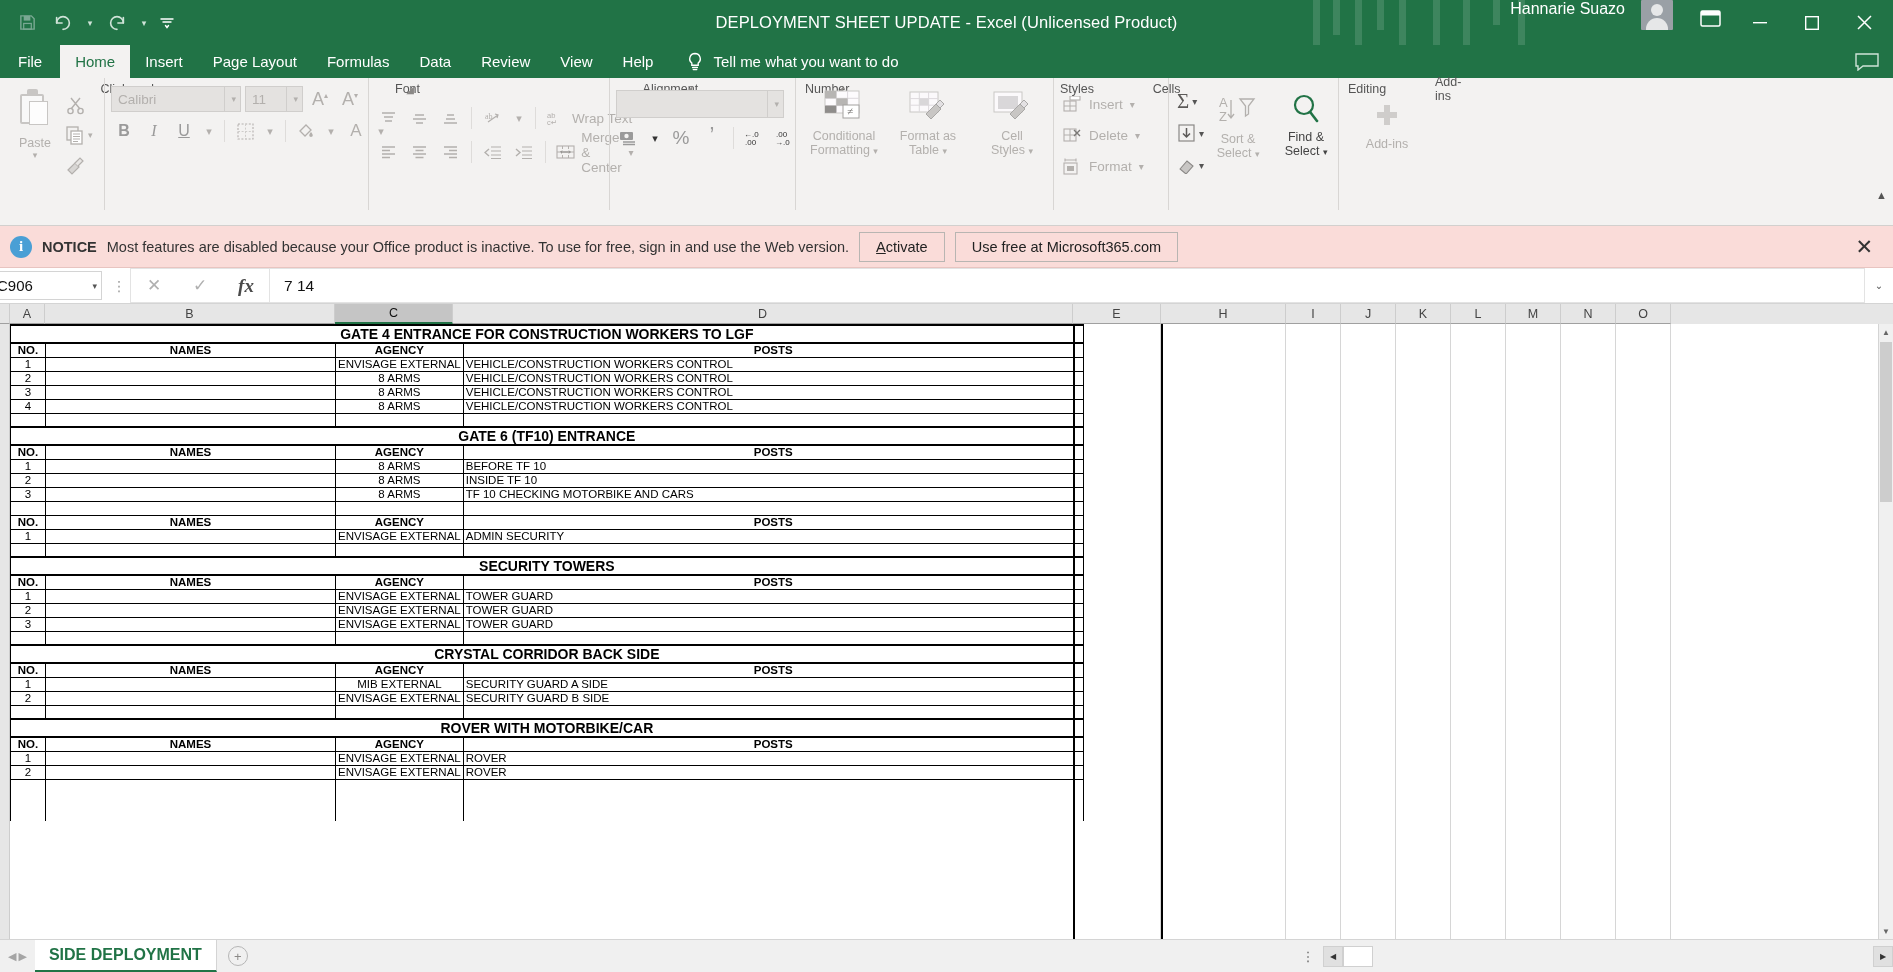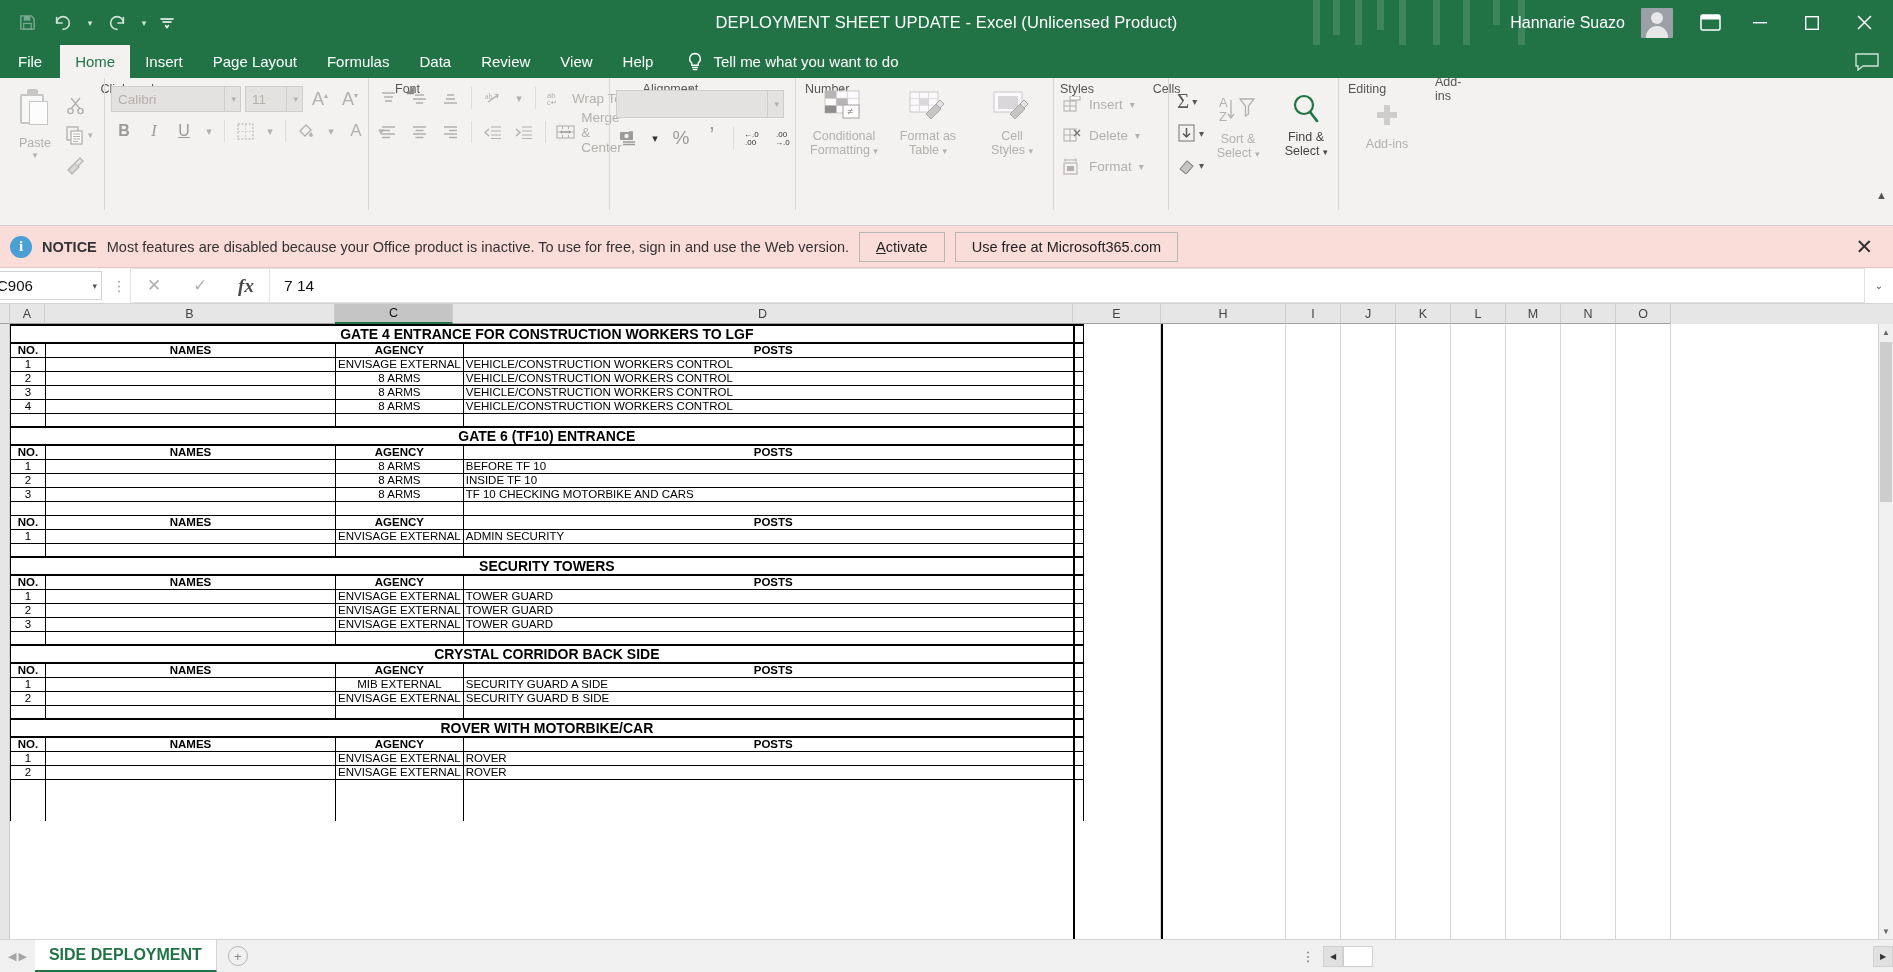--- a/index.html
+++ b/index.html
@@ -24,21 +24,21 @@
     width: 34px; height: 34px; display: flex; align-items: center; justify-content: center;
     color: #cfe3d8; position: relative;
   }
   .qat-btn.dim { color: #79a892; }
   .qat-caret { width: 16px; height: 34px; display:flex;align-items:center;justify-content:center; color:#cfe3d8; font-size: 9px;}
   .title-text {
     position: absolute; left: 0; right: 0; text-align: center;
     color: #ffffff; font-size: 16.5px; letter-spacing: .1px;
     pointer-events: none;
   }
-  .tb-right { margin-left: auto; display: flex; align-items: center; gap: 6px; padding-right: 6px; z-index:2;}
+  .tb-right { margin-left: auto; display: flex; gap: 6px; padding-right: 6px; z-index:2;}
   .user-name { color: #ffffff; font-size: 16px; margin-right: 10px; }
   .avatar {
     width: 32px; height: 30px; background: #9aa0a6; position: relative; overflow: hidden;
     border-radius: 1px;
   }
   .avatar::before { content:""; position:absolute; width:12px;height:12px;border-radius:50%;background:#e6e7e8;left:10px;top:4px;}
   .avatar::after { content:""; position:absolute; width:22px;height:13px;border-radius:11px 11px 0 0;background:#e6e7e8;left:5px;top:18px;}
   .ribbon-display { width: 42px; height: 36px; display:flex;align-items:center;justify-content:center; color:#fff; margin-left:10px;}
   .wbtn { width: 46px; height: 45px; display: flex; align-items: center; justify-content: center; color: #ffffff; }
 
@@ -414,21 +414,21 @@
           </div>
         </div>
       </div>
       <div class="rgroup-label">
         <span>Font</span>
         <span class="dlg">◢</span>
       </div>
     </div>
 
     <div class="rgroup" style="width:241px">
-      <div class="rgroup-body" style="padding-top:4px">
+      <div class="rgroup-body" style="padding-top:24px">
         <div class="align-rows">
           <div class="ar-row">
             <div class="ibtn">
               <span>
                   <svg width="17" height="15" viewBox="0 0 17 15">
                     <path d="M2 2h13M4 6h9M5 10h7" stroke="#b3b0ad" stroke-width="1.3"></path>
                   </svg>
                 </span>
             </div>
             <div class="ibtn">

